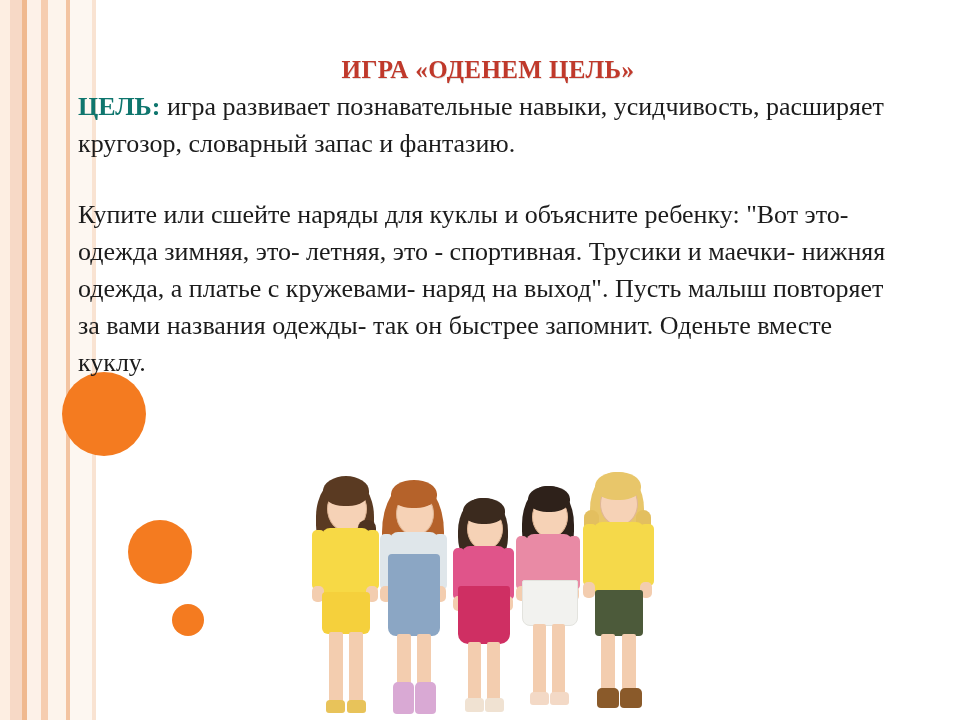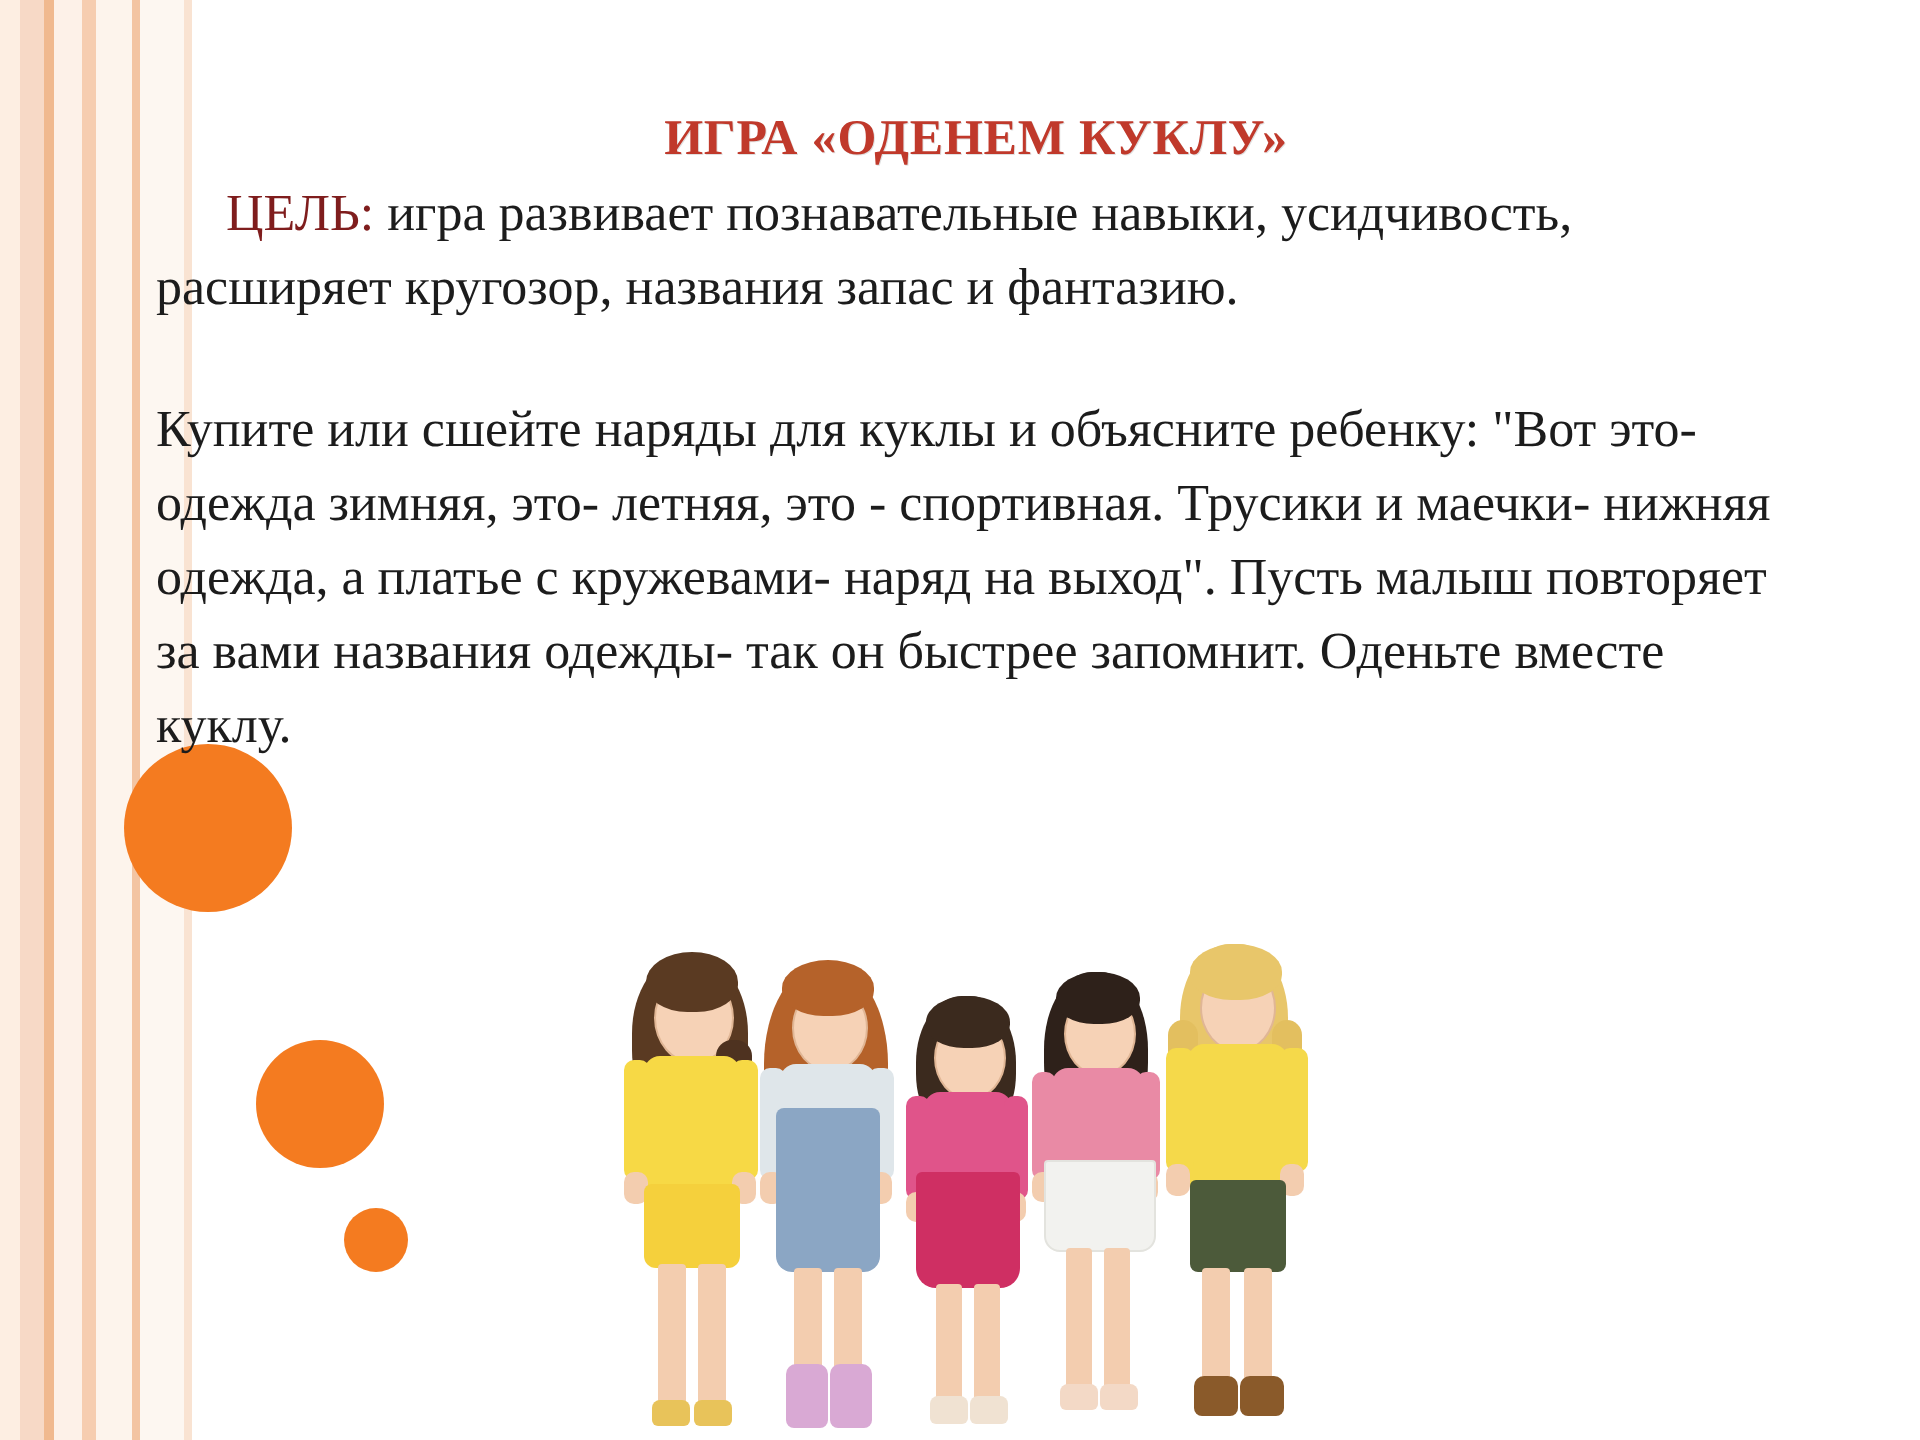--- a/index.html
+++ b/index.html
@@ -77,23 +77,22 @@
     color: #1c1c1c;
     font-size: 26px;
     line-height: 37px;
     margin: 0;
     text-align: left;
   }
   .para.first {
     margin-top: 2px;
   }
   .goal-label {
-    color: #7f1d1d;
-    font-weight: normal;
-    margin-left: 35px;
+    color: #0f766e;
+    font-weight: bold;
   }
   .para.second {
     margin-top: 34px;
     max-width: 812px;
   }
 
   
   .dolls {
     position: absolute;
     left: 300px;
@@ -163,23 +162,23 @@
     <div class="stripe s7"></div>
     <div class="stripe s8"></div>
     <div class="stripe s9"></div>
   </div>
 
   <div class="circle c-big"></div>
   <div class="circle c-mid"></div>
   <div class="circle c-small"></div>
 
   <div class="content">
-    <h1 class="title">ИГРА «ОДЕНЕМ КУКЛУ»</h1>
-
-    <p class="para first"><span class="goal-label">ЦЕЛЬ:</span><span> игра развивает познавательные навыки, усидчивость, расширяет кругозор, названия запас и фантазию.</span></p>
+    <h1 class="title">ИГРА «ОДЕНЕМ ЦЕЛЬ»</h1>
+
+    <p class="para first"><span class="goal-label">ЦЕЛЬ:</span><span> игра развивает познавательные навыки, усидчивость, расширяет кругозор, словарный запас и фантазию.</span></p>
 
     <p class="para second">Купите или сшейте наряды для куклы и объясните ребенку: "Вот это-одежда зимняя, это- летняя, это - спортивная. Трусики и маечки- нижняя одежда, а платье с кружевами- наряд на выход". Пусть малыш повторяет за вами названия одежды- так он быстрее запомнит. Оденьте вместе куклу.</p>
   </div>
 
   <div class="dolls">
     <span class="sr-only">Пять кукол в разной одежде</span>
 
     <div class="doll d1">
       <div class="hair-back" style="left:8px; top:10px; width:58px; height:86px; background:#5a3a22;"></div>
       <div class="head" style="left:19px; top:18px; width:38px; height:44px;"></div>

